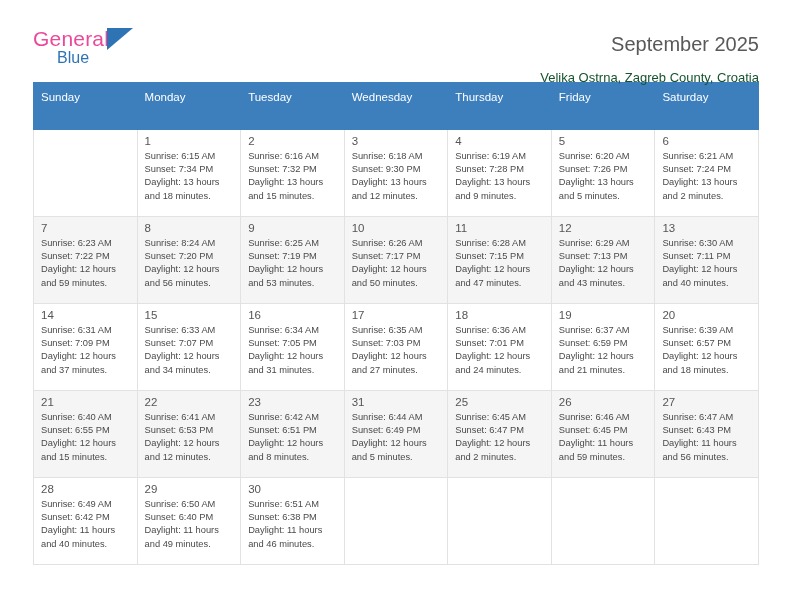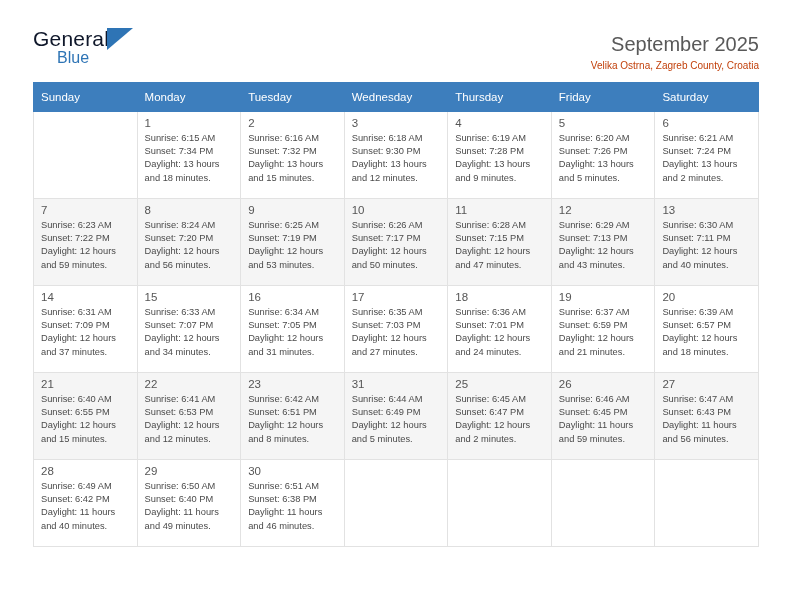--- a/index.html
+++ b/index.html
@@ -30,21 +30,21 @@
     height: 70px;
     box-sizing: border-box;
   }
   .logo {
     position: relative;
     width: 120px;
     height: 44px;
   }
   .logo .general {
     font-size: 21px;
-    color: #0f172a;
+    color: #ec4899;
     letter-spacing: .2px;
     line-height: 22px;
     font-family: "Liberation Sans", sans-serif;
   }
   .logo .blue {
     font-size: 16px;
     color: #2e74b5;
     line-height: 18px;
     padding-left: 24px;
     display: block;
@@ -64,37 +64,38 @@
     flex: 1;
   }
   .cal-title {
     font-size: 20px;
     color: #595959;
     font-weight: normal;
     line-height: 32px;
     margin: 0;
   }
   .cal-subtitle {
-    font-size: 10px;
-    color: #c2410c;
+    font-size: 13px;
+    color: #14532d;
+    margin-top: 10px;
   }
   
   table.calendar {
     width: 726px;
     border-collapse: collapse;
     table-layout: fixed;
     margin-top: 12px;
   }
   table.calendar th {
     background: #3d7ebd;
     color: #ffffff;
     font-weight: normal;
     font-size: 11.5px;
     text-align: left;
-    padding: 5px 0 5px 7px;
+    padding: 5px 0 23px 7px;
     height: 18px;
     border: 1px solid #3d7ebd;
   }
   table.calendar td {
     vertical-align: top;
     border: 1px solid #e2e2e2;
     padding: 0;
     height: 86px;
     background: #ffffff;
   }

